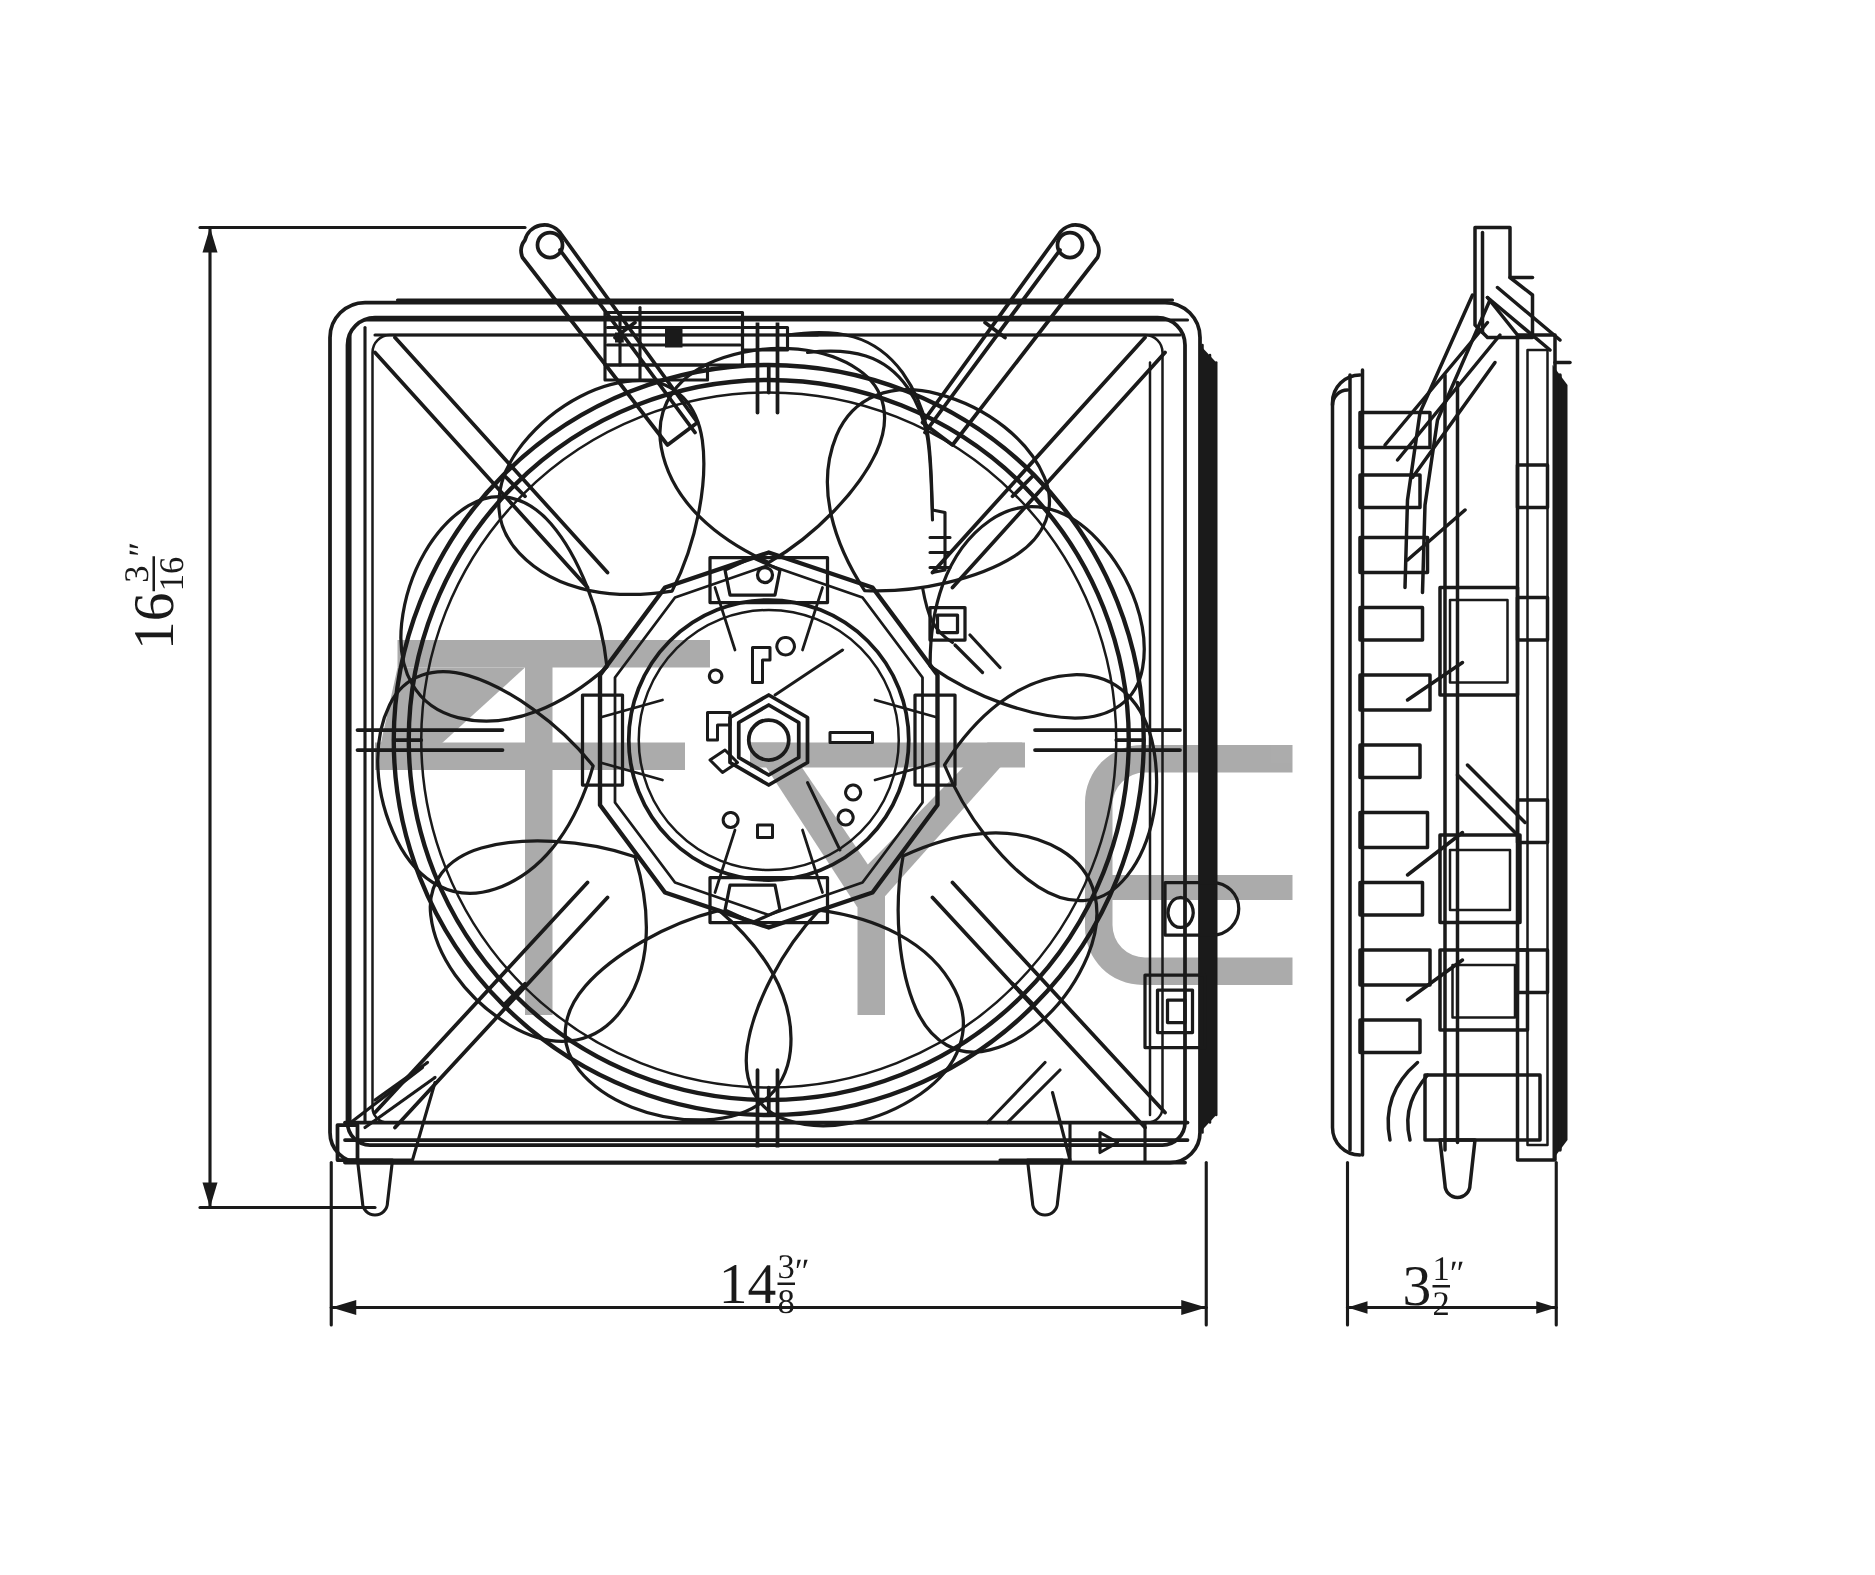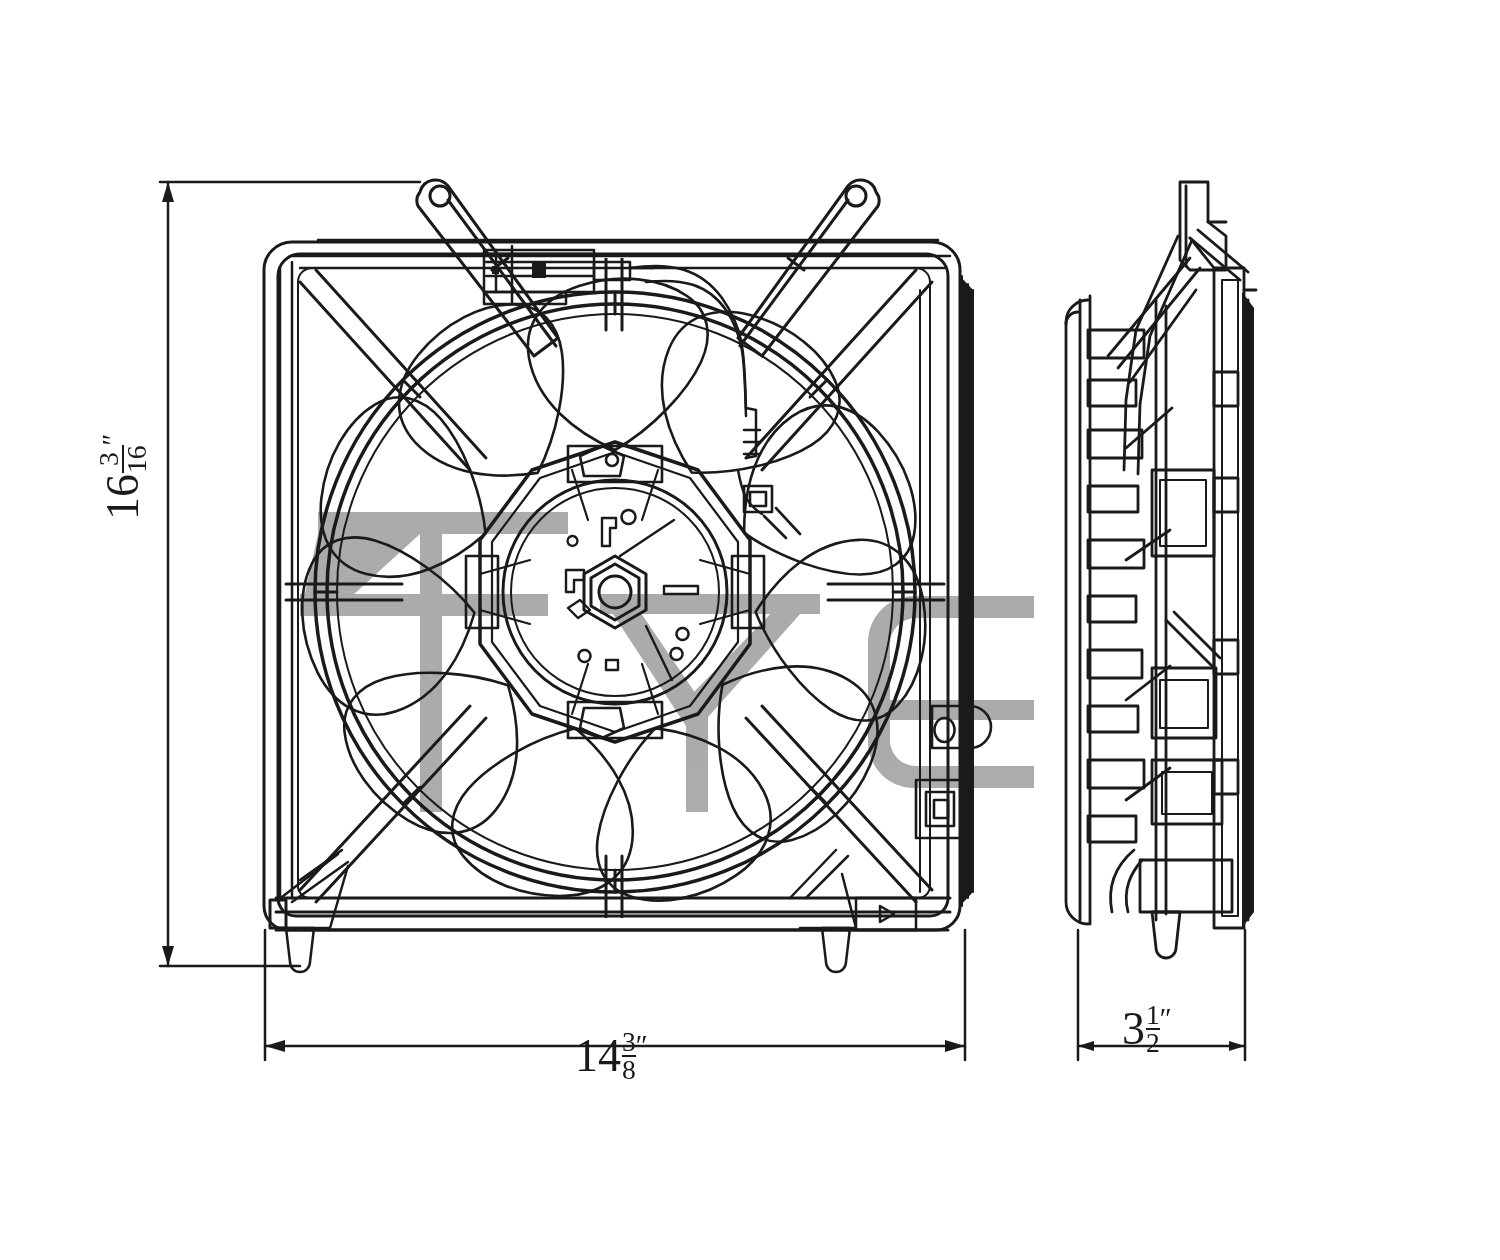--- a/index.html
+++ b/index.html
@@ -6,21 +6,21 @@
   html,body{margin:0;padding:0;background:#ffffff;}
   body{font-family:"Liberation Serif", serif;}
   #stage{position:relative;width:1500px;height:1260px;background:#ffffff;overflow:hidden;}
   #stage svg{position:absolute;left:0;top:0;}
   .dimtext{position:absolute;color:#1a1a1a;font-family:"Liberation Serif", serif;white-space:nowrap;}
   .frac{display:inline-block;vertical-align:-0.30em;text-align:center;line-height:0.95;font-size:0.60em;margin-left:1px;}
   .frac .num{display:block;}
   .frac .den{display:block;border-top:2px solid #1a1a1a;}
   .inchmark{vertical-align:0.55em;font-size:0.62em;margin-left:0px;}
   #dim-height{left:96px;top:520px;transform:rotate(-90deg);transform-origin:left top;font-size:46px;}
-  #dim-width{left:575px;top:1000px;font-size:46px;margin-top:29px;}
+  #dim-width{left:575px;top:1000px;font-size:46px;}
   #dim-depth{left:1122px;top:1002px;font-size:46px;}
 </style>
 </head>
 <body>
 
 <div id="stage">
 
   <svg width="1500" height="1260" aria-hidden="true">
     <g fill="#9d9d9d" opacity="0.85">
 

